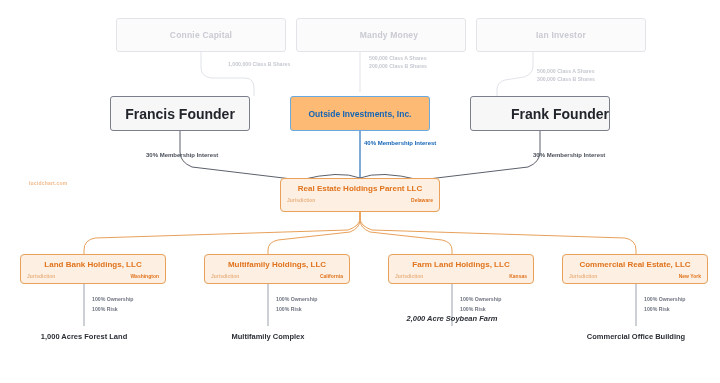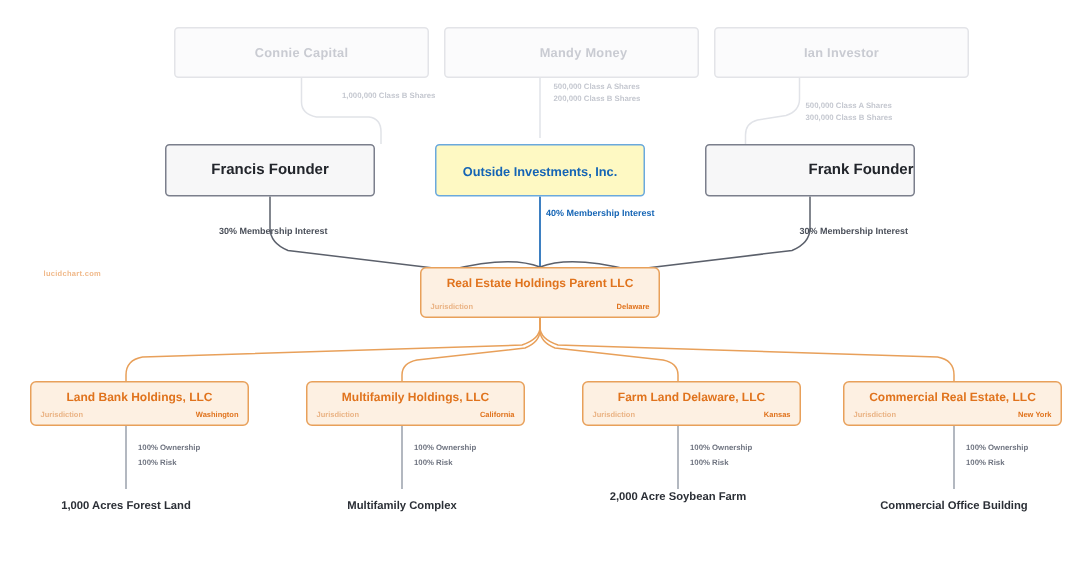--- a/index.html
+++ b/index.html
@@ -25,38 +25,38 @@
     font-size:8.5px;font-weight:bold;
     letter-spacing:.2px;
   }
   
   .founder{
     background:#f7f7f8;
     border:1px solid #7b7f8c;
     border-radius:3px;
     display:flex;align-items:center;justify-content:center;
     color:#22252b;
-    font-size:10px;font-weight:bold;
+    font-size:14px;font-weight:bold;
   }
   .invest{
-    background:#fef9c3;
+    background:#fdba74;
     border:1px solid #6aa9dd;
     border-radius:3px;
     display:flex;align-items:center;justify-content:center;
     color:#1565b5;
     font-size:8.5px;font-weight:bold;
   }
   
   .ent{
     background:#fdf0e2;
     border:1px solid #e8a05a;
     border-radius:4px;
     color:#e0731d;
     padding:4px 6px 3px 6px;
-    display:flex;flex-direction:column;justify-content:space-between;
+    display:flex;flex-direction:column;justify-content:flex-start;
   }
   .ent .t{font-size:8px;font-weight:bold;text-align:center;line-height:11px;}
   .ent .meta{
     display:flex;justify-content:space-between;align-items:center;
     margin-top:3px;font-size:5px;font-weight:bold;
     color:#eab384;
   }
   .ent .meta .val{color:#e0731d;}
 
   
@@ -155,21 +155,21 @@
     </div>
   </div>
   <div class="node ent" style="left:204px;top:254px;width:146px;height:30px;">
     <div class="t">Multifamily Holdings, LLC</div>
     <div class="meta">
       <span>Jurisdiction</span>
       <span class="val">California</span>
     </div>
   </div>
   <div class="node ent" style="left:388px;top:254px;width:146px;height:30px;">
-    <div class="t">Farm Land Delaware, LLC</div>
+    <div class="t">Farm Land Holdings, LLC</div>
     <div class="meta">
       <span>Jurisdiction</span>
       <span class="val">Kansas</span>
     </div>
   </div>
   <div class="node ent" style="left:562px;top:254px;width:146px;height:30px;">
     <div class="t">Commercial Real Estate, LLC</div>
     <div class="meta">
       <span>Jurisdiction</span>
       <span class="val">New York</span>
@@ -183,16 +183,16 @@
   <div class="lbl" style="left:276px;top:306px;">100% Risk</div>
 
   <div class="lbl" style="left:460px;top:296px;">100% Ownership</div>
   <div class="lbl" style="left:460px;top:306px;">100% Risk</div>
 
   <div class="lbl" style="left:644px;top:296px;">100% Ownership</div>
   <div class="lbl" style="left:644px;top:306px;">100% Risk</div>
 
   <div class="asset" style="left:0px;top:332px;width:168px;">1,000 Acres Forest Land</div>
   <div class="asset" style="left:184px;top:332px;width:168px;">Multifamily Complex</div>
-  <div class="asset" style="left:368px;top:326px;width:168px;">2,000 Acre Soybean Farm</div>
+  <div class="asset" style="left:368px;top:314px;width:168px;font-style:italic;">2,000 Acre Soybean Farm</div>
   <div class="asset" style="left:552px;top:332px;width:168px;">Commercial Office Building</div>
 
 </div>
 
 </body></html>

